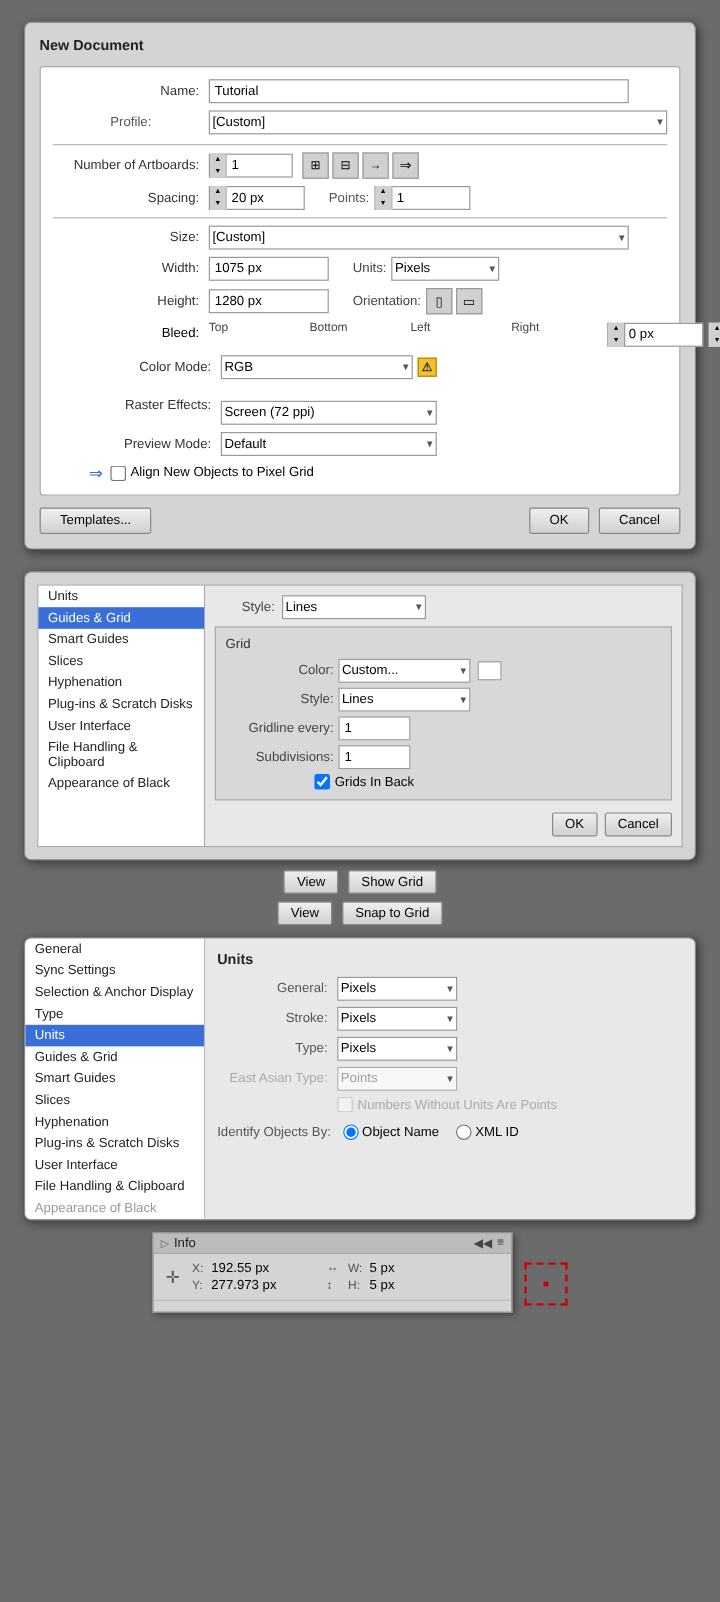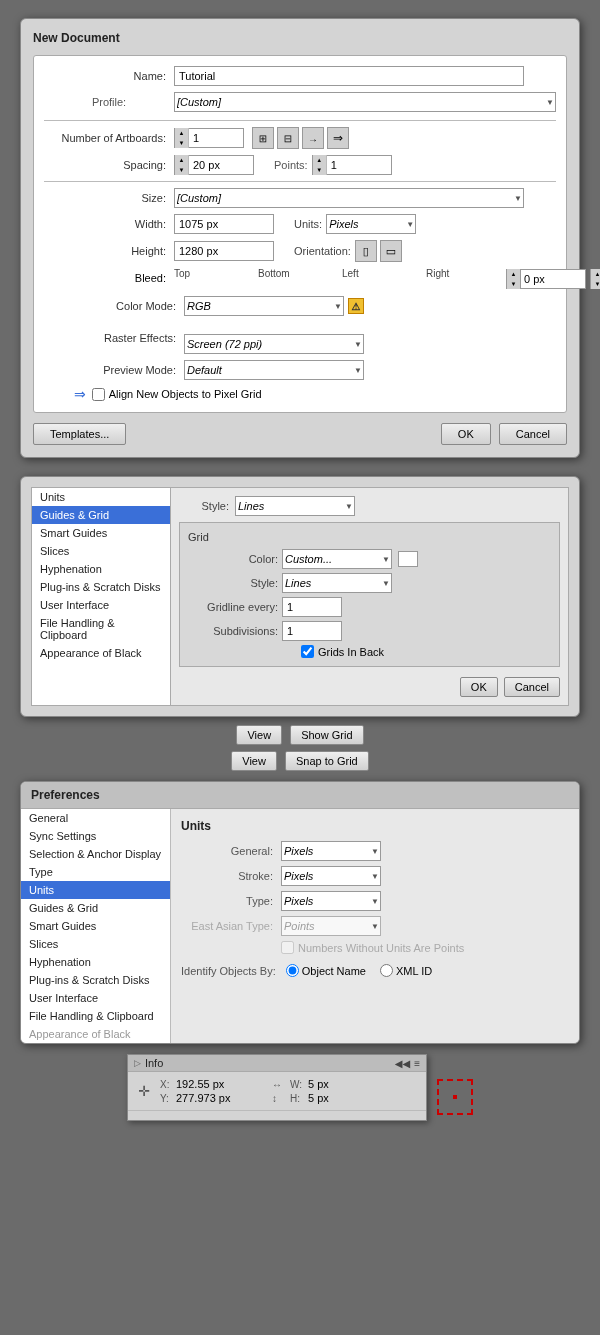--- a/index.html
+++ b/index.html
@@ -58,21 +58,20 @@
     }
     .form-input-small {
       width: 60px;
     }
     .select-input {
       background: #fff;
       border: 1px solid #999;
       height: 20px;
       font-size: 11px;
       padding: 0 2px;
-      font-style: italic;
     }
     .profile-row {
       display: flex;
       align-items: center;
       border-bottom: 1px solid #bbb;
       padding-bottom: 8px;
       margin-bottom: 6px;
     }
     .profile-label {
       text-align: center;
@@ -318,21 +317,21 @@
       width: 20px;
       height: 16px;
       background: #fff;
       border: 1px solid #999;
       margin-left: 2px;
     }
     .grid-checkbox-row {
       display: flex;
       align-items: center;
       gap: 4px;
-      margin-left: 113px;
+      margin-left: 74px;
       margin-top: 2px;
     }
     .prefs-ok-row {
       display: flex;
       justify-content: flex-end;
       gap: 6px;
       margin-top: 10px;
     }
 
     
@@ -872,21 +871,20 @@
     <button class="btn btn-small">View</button>
     <button class="btn btn-small">Show Grid</button>
   </div>
   <div class="view-btn-row">
     <button class="btn btn-small">View</button>
     <button class="btn btn-small">Snap to Grid</button>
   </div>
 </div>
 
 <div class="prefs-dialog">
-  <div class="prefs-dialog-title">Preferences</div>
   <div class="prefs-dialog-inner">
 
     <div class="prefs-dialog-sidebar">
       <div class="prefs-dialog-item">General</div>
       <div class="prefs-dialog-item">Sync Settings</div>
       <div class="prefs-dialog-item">Selection &amp; Anchor Display</div>
       <div class="prefs-dialog-item">Type</div>
       <div class="prefs-dialog-item active">Units</div>
       <div class="prefs-dialog-item">Guides &amp; Grid</div>
       <div class="prefs-dialog-item">Smart Guides</div>

